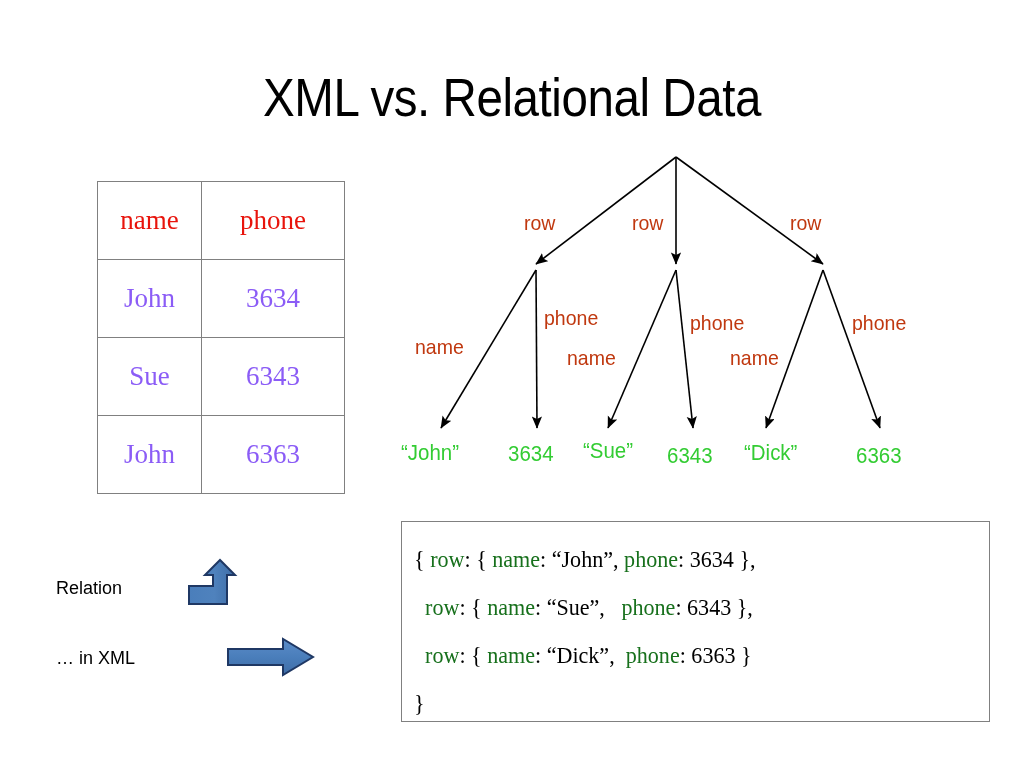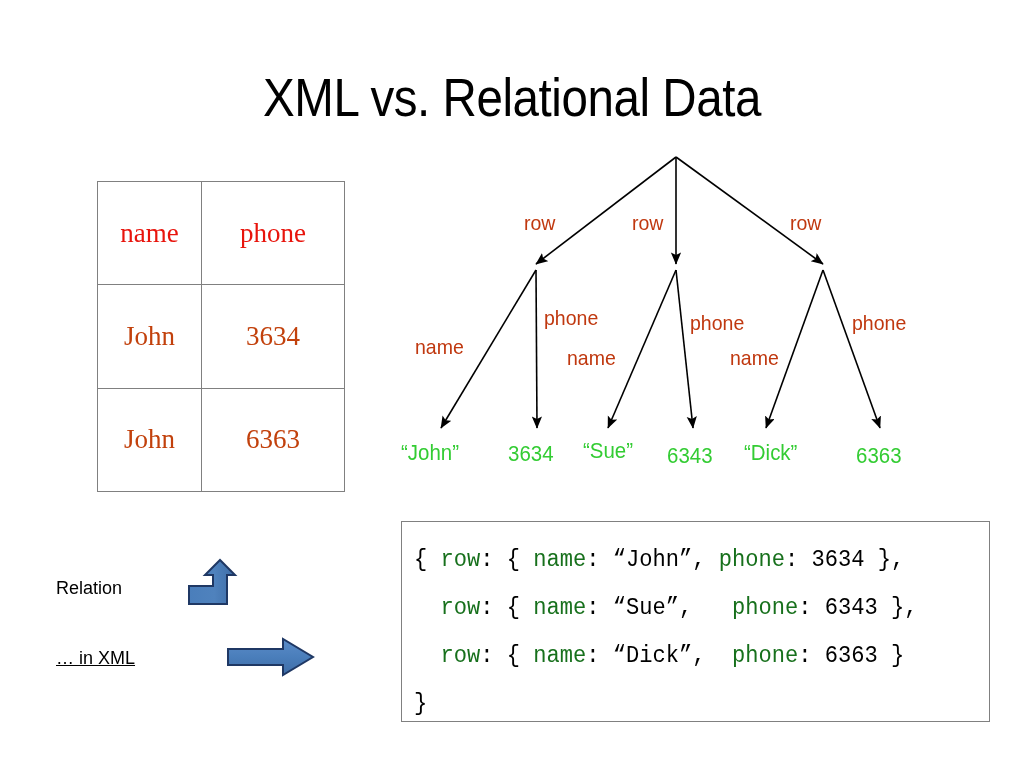--- a/index.html
+++ b/index.html
@@ -48,21 +48,21 @@
     border: 1px solid #808080;
     text-align: center;
     vertical-align: middle;
     font-size: 27px;
     padding: 0;
     height: 77px;
   }
   #relation-table td.col-name { width: 103px; }
   #relation-table td.col-phone { width: 142px; }
   #relation-table tr.header-row td { color: #e8140c; }
-  #relation-table tr.data-row td { color: #c2410c; }
+  #relation-table tr.data-row td { color: #8b5cf6; }
 
   
   #tree {
     position: absolute;
     left: 0;
     top: 0;
     width: 1024px;
     height: 768px;
     pointer-events: none;
   }
@@ -87,36 +87,36 @@
 
   
   .legend-text {
     position: absolute;
     color: #000000;
     font-family: "Liberation Sans", sans-serif;
     font-size: 18px;
     white-space: nowrap;
   }
   #legend-relation-text { left: 56px; top: 578px; }
-  #legend-xml-text { left: 56px; top: 648px; text-decoration: underline; }
+  #legend-xml-text { left: 56px; top: 648px; }
   #legend-bent-arrow { position: absolute; left: 186px; top: 558px; }
   #legend-right-arrow { position: absolute; left: 226px; top: 636px; }
 
   
   #json-box {
     position: absolute;
     left: 401px;
     top: 521px;
     width: 589px;
     height: 201px;
     border: 1px solid #808080;
     background: #ffffff;
     box-sizing: border-box;
     padding: 14px 0 0 12px;
-    font-family: Liberation Mono, monospace;
+    font-family: Liberation Serif, serif;
     font-size: 23px;
     color: #000000;
   }
   .json-line {
     white-space: pre;
     line-height: 48px;
     height: 48px;
     transform: scaleX(0.96);
     transform-origin: left center;
   }
@@ -133,20 +133,24 @@
 
   <table id="relation-table">
     <tbody>
       <tr class="header-row">
         <td class="col-name">name</td>
         <td class="col-phone">phone</td>
       </tr>
       <tr class="data-row">
         <td class="col-name">John</td>
         <td class="col-phone">3634</td>
+      </tr>
+      <tr class="data-row">
+        <td class="col-name">Sue</td>
+        <td class="col-phone">6343</td>
       </tr>
       <tr class="data-row">
         <td class="col-name">John</td>
         <td class="col-phone">6363</td>
       </tr>
     </tbody>
   </table>
 
   <svg id="tree" viewBox="0 0 1024 768">
     <defs>

